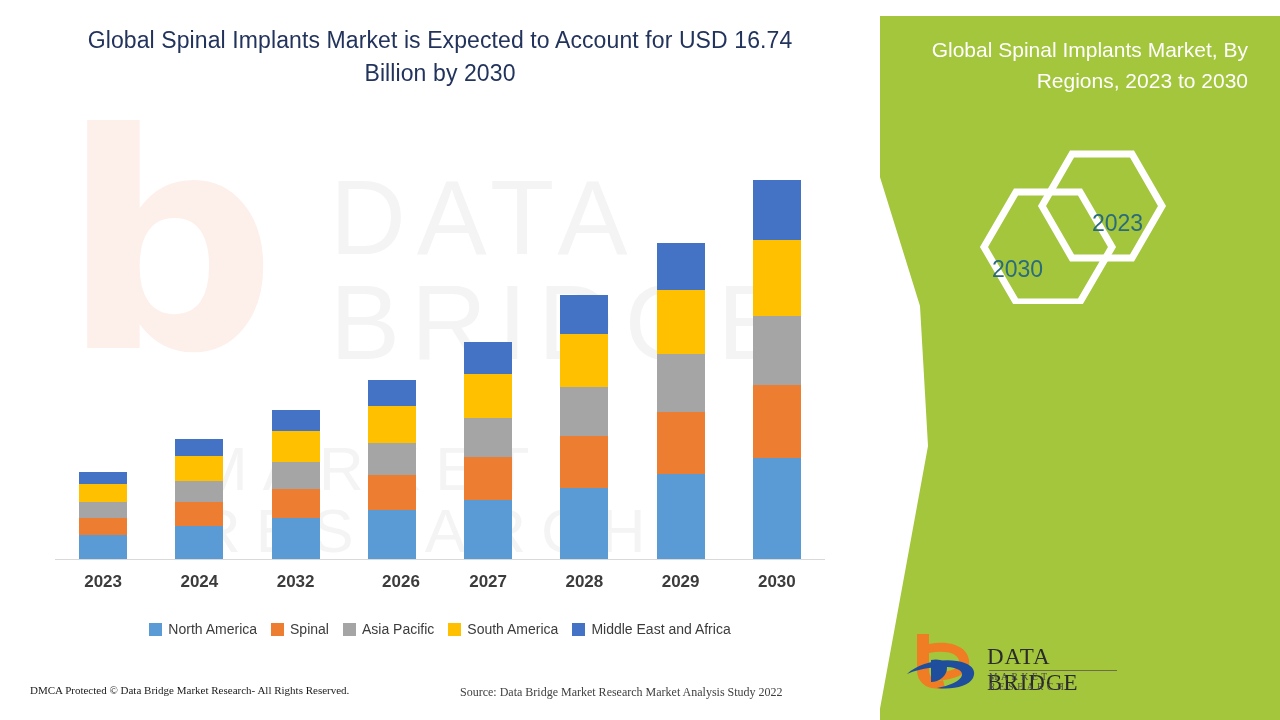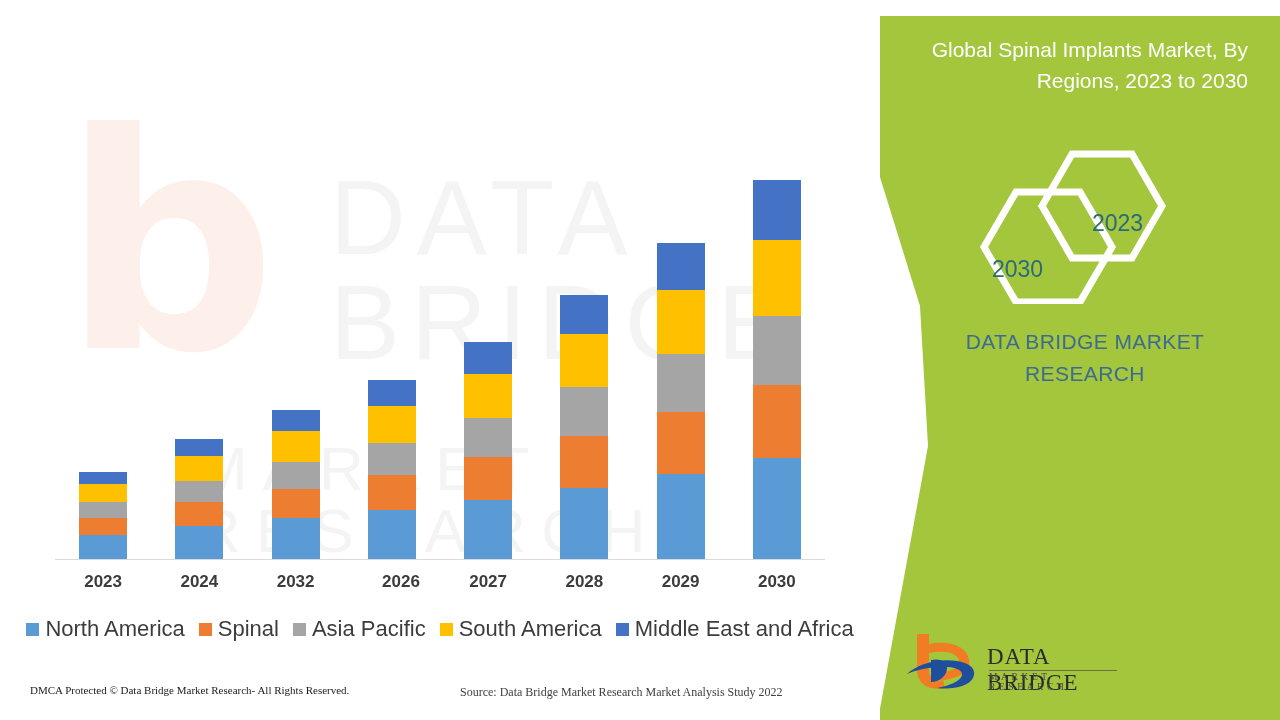--- a/index.html
+++ b/index.html
@@ -69,21 +69,21 @@
   }
 
   
   #legend {
     position:absolute; left:55px; top:616px; width:770px; height:26px;
     display:flex; align-items:center; justify-content:center; gap:14px;
     z-index:3;
   }
   .legend-item { display:flex; align-items:center; gap:6px; }
   .legend-swatch { width:13px; height:13px; flex:none; }
-  .legend-label { font-size:22px; color:#3c3c3c; white-space:nowrap; }
+  .legend-label { font-size:14px; color:#3c3c3c; white-space:nowrap; }
 
   
   #footer-left {
     position:absolute; left:30px; top:684px;
     font-family:"Liberation Serif", serif;
     font-size:11px; color:#1a1a1a; z-index:4;
   }
   #footer-source {
     position:absolute; left:460px; top:685px;
     font-family:"Liberation Serif", serif;
@@ -152,21 +152,20 @@
 
   <div id="hex-wrap">
     <svg width="230" height="160" viewBox="0 0 230 160">
       <polygon points="115,80 145,28 205,28 235,80 205,132 145,132" fill="none" stroke="#ffffff" stroke-width="7" transform="translate(-35,-18)"></polygon>
       <polygon points="60,125 92,70 156,70 188,125 156,180 92,180" fill="none" stroke="#ffffff" stroke-width="7" transform="translate(-38,-22)"></polygon>
     </svg>
     <div class="hex-label" id="hex-2023-label">2023</div>
     <div class="hex-label" id="hex-2030-label">2030</div>
   </div>
 
-  <div id="brand-name">DATA BRIDGE MARKET RESEARCH</div>
 </div>
 
 <div id="logo-wrap">
   <svg width="78" height="62" viewBox="0 0 78 62">
     <path d="M12 4 L24 4 L24 40 C24 48 30 52 38 50 L40 58 C24 61 12 54 12 40 Z" fill="#f07d23"></path>
     <path d="M24 14 C44 10 62 16 64 30 C66 42 52 50 34 50 L34 42 C46 42 55 38 54 31 C53 23 40 20 24 23 Z" fill="#f07d23"></path>
     <path d="M2 44 C12 34 34 28 52 31 C66 33 72 40 68 48 C64 56 48 60 32 58 C44 56 56 51 57 45 C58 39 46 36 34 37 C20 38 8 41 2 44 Z" fill="#1f4e9c"></path>
     <path d="M26 30 C34 28 42 31 42 38 C42 46 34 52 26 52 Z" fill="#1f4e9c"></path>
   </svg>
   <div id="logo-rule"></div>
@@ -175,20 +174,21 @@
 </div>
 
 <div id="left-panel">
 
   <div id="watermark-wrap">
     <div id="watermark-logo">b</div>
     <div id="watermark-line1">DATA BRIDGE</div>
     <div id="watermark-line2">MARKET RESEARCH</div>
   </div>
 
+  <div id="chart-title">Global Spinal Implants Market is Expected to Account for USD 16.74 Billion by 2030</div>
 
   <div id="plot-area">
     <div id="axis-line"></div>
   <div class="bar-col" style="left: 24.125px;">
         <div class="seg" title="North America 2023: 1.05" style="background: rgb(91, 155, 213); height: 23.7538px;"></div>
         <div class="seg" title="Europe 2023: 0.75" style="background: rgb(237, 125, 49); height: 16.967px;"></div>
         <div class="seg" title="Asia Pacific 2023: 0.7" style="background: rgb(165, 165, 165); height: 15.8359px;"></div>
         <div class="seg" title="South America 2023: 0.8" style="background: rgb(255, 192, 0); height: 18.0981px;"></div>
         <div class="seg" title="Middle East and Africa 2023: 0.55" style="background: rgb(68, 114, 196); height: 12.4425px;"></div>
       </div>

